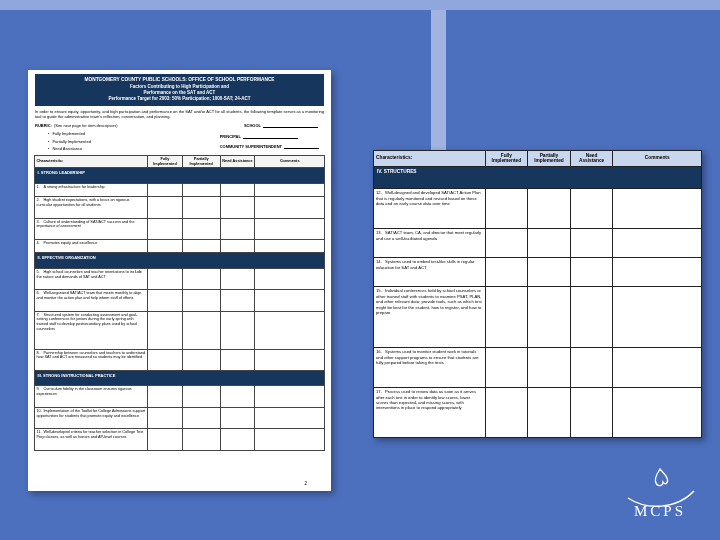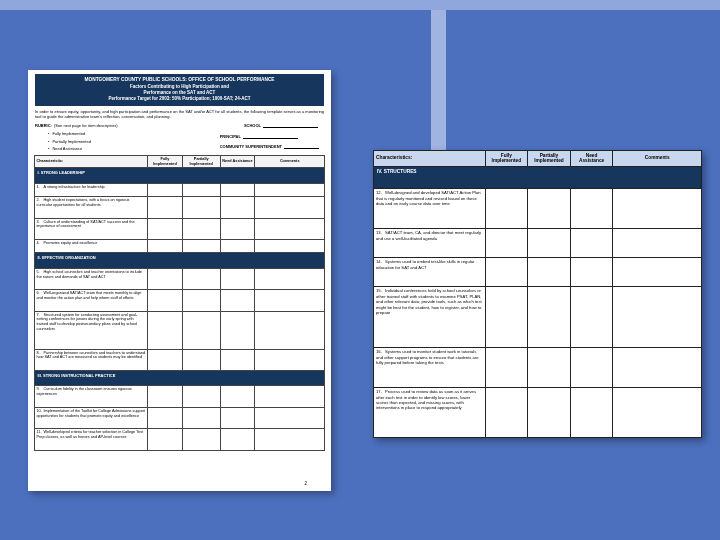--- a/index.html
+++ b/index.html
@@ -264,13 +264,20 @@
           <td class="char"><span class="num2">17.</span><span>Process used to review data as soon as it arrives after each test in order to identify low scores, lower scores than expected, and missing scores, with interventions in place to respond appropriately</span></td>
           <td></td>
             <td></td>
             <td></td>
             <td></td>
         </tr>
       </tbody>
     </table>
   </div>
 
+  <div class="logo">
+    <svg width="84" height="60" viewBox="0 0 84 60">
+      <path d="M42 3 C38 9 35.5 14 38.5 18 C40.5 20.8 45 20 45 16 C47 19.2 50.3 17.5 49.4 13.2 C48.4 8.5 45 7 42 3 Z" fill="none" stroke="#ffffff" stroke-width="1.3"></path>
+      <path d="M10 32 C28 44 58 44 76 25" fill="none" stroke="#ffffff" stroke-width="1.4"></path>
+      <text x="42" y="50" text-anchor="middle" fill="#ffffff" font-size="15" letter-spacing="3" font-family="Liberation Serif, serif">MCPS</text>
+    </svg>
+  </div>
 </div>
 
 </body></html>

